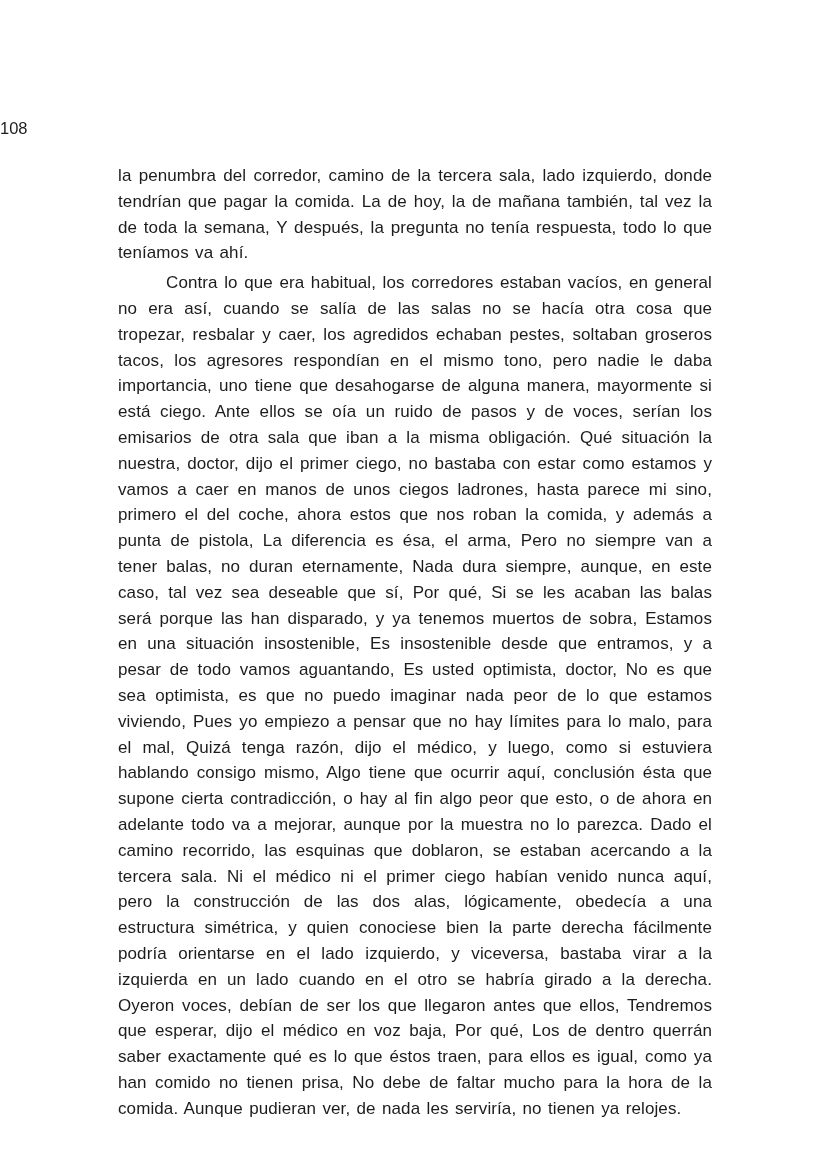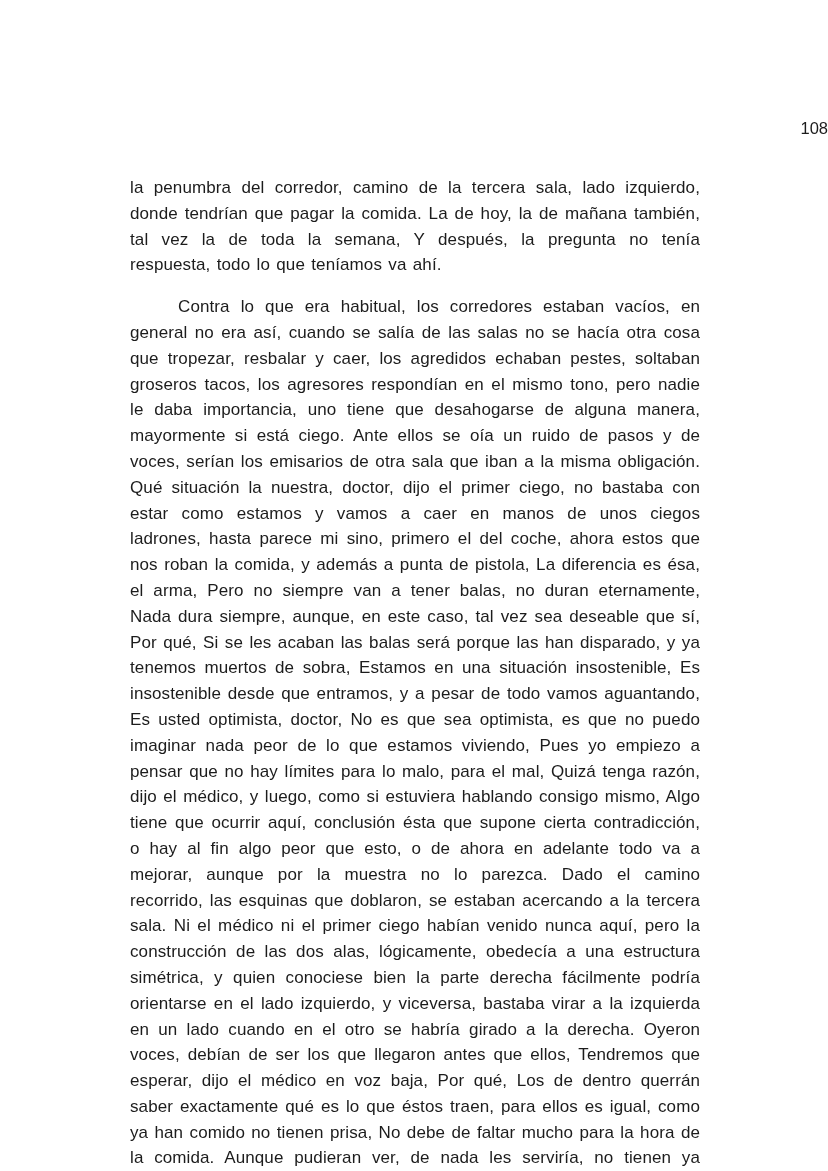--- a/index.html
+++ b/index.html
@@ -14,39 +14,39 @@
     background: #ffffff;
     font-family: "Liberation Sans", sans-serif;
     color: #1c1c1c;
     overflow: hidden;
   }
   .page-number {
     position: absolute;
     top: 118px;
     left: 0;
     width: 100%;
-    text-align: right;
+    text-align: left;
     font-size: 16.5px;
     line-height: 20px;
     color: #1c1c1c;
   }
   .text-block {
     position: absolute;
     top: 159px;
     left: 114px;
     width: 602px;
     font-size: 17px;
     line-height: 25.8px;
     text-align: justify;
     text-justify: inter-word;
     letter-spacing: 0.1px;
     word-spacing: 1.5px;
   }
   .text-block p {
-    margin: 16px;
+    margin: 4px;
     padding: 0;
   }
   .text-block p.indented {
     text-indent: 48px;
   }
 </style>
 </head>
 <body>
 
 <div class="page">

